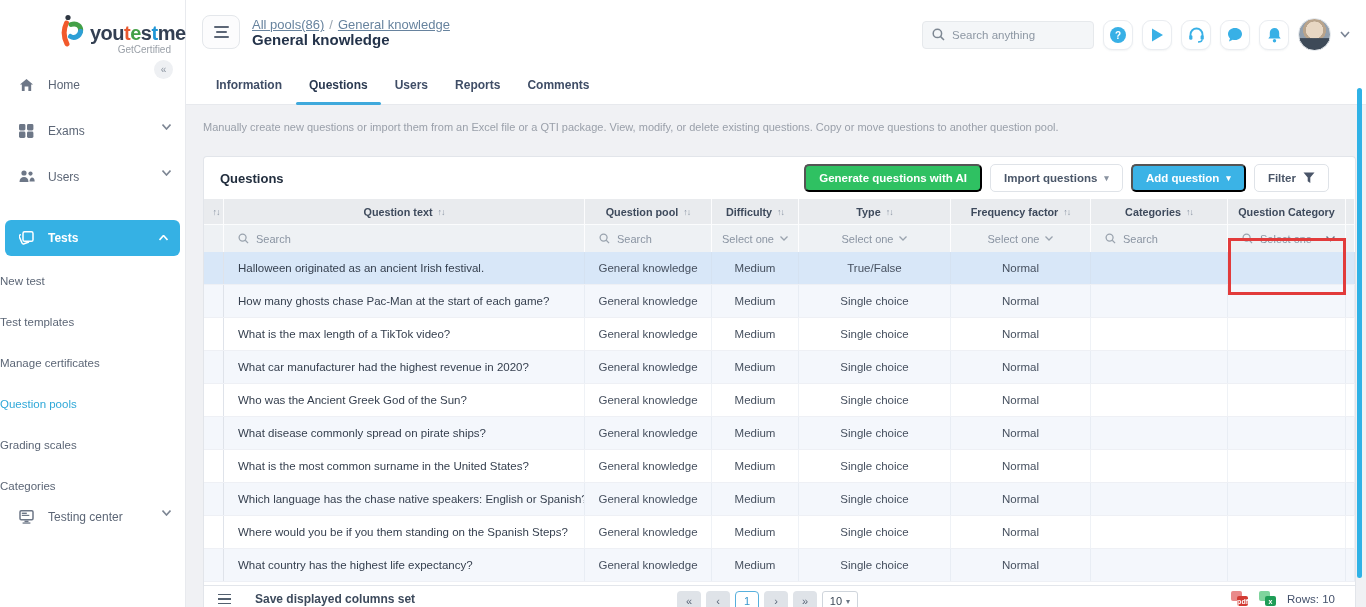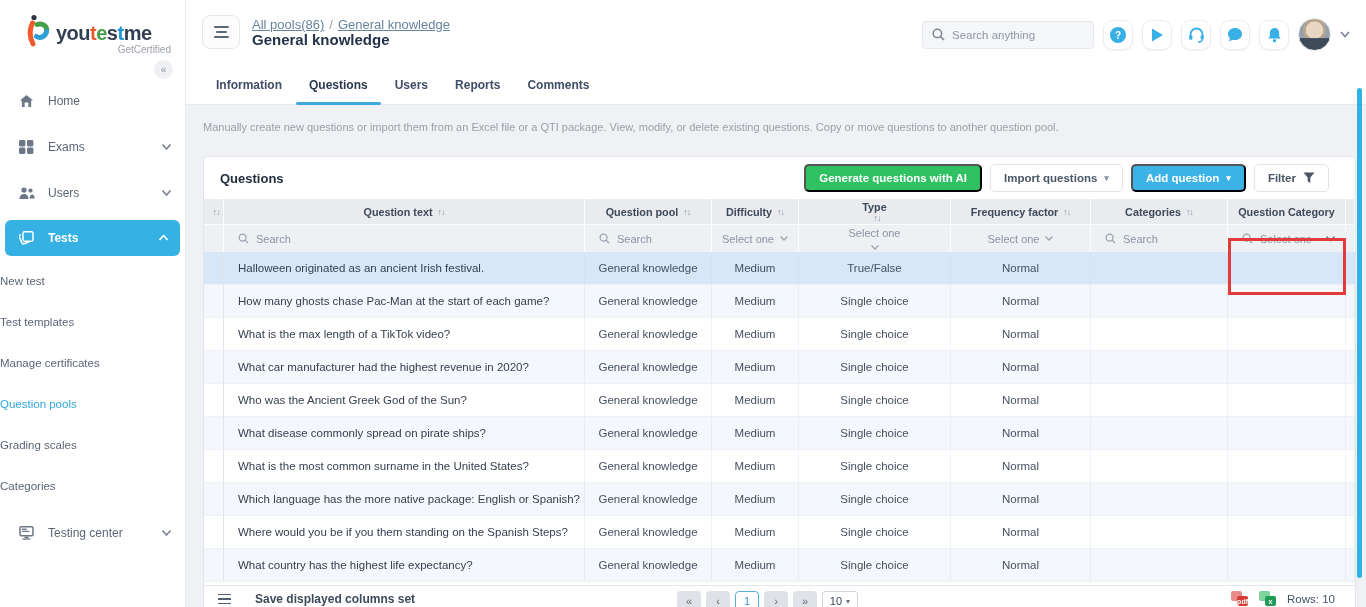--- a/index.html
+++ b/index.html
@@ -1,28 +1,28 @@
 <!DOCTYPE html>
 <html><head>
 <meta charset="utf-8">
 <style>
   * { margin:0; padding:0; box-sizing:border-box; }
   html,body { width:1366px; height:607px; overflow:hidden; }
   body { font-family:"Liberation Sans", sans-serif; background:#fff; position:relative; color:#3c4858; }
 
   
   .sidebar { position:absolute; left:0; top:0; width:186px; height:607px; background:#fff; border-right:1px solid #e8eaee; z-index:10; }
-  .logo { padding:14px 0 0 26px; height:58px; position:relative; }
+  .logo { padding:14px 0 0 26px; height:58px; position:relative;margin-left:34px; }
   .logo-row { display:flex; align-items:flex-start; gap:6px; }
   .logo-word { font-size:20px; font-weight:700; letter-spacing:-0.5px; line-height:30px; margin-top:4px; }
   .lw-dark { color:#333f52; } .lw-red { color:#e8582e; } .lw-green { color:#43a047; } .lw-blue { color:#2196d6; }
   .logo-sub { font-size:10px; color:#9aa0a8; text-align:right; margin:-6px 14px 0 0; }
   .collapse-btn { position:absolute; right:12px; top:60px; width:19px; height:19px; border-radius:50%; background:#eef0f3; color:#8b94a0; font-size:10px; display:flex; align-items:center; justify-content:center; cursor:pointer; }
   .nav { margin-top:20px; }
-  .nav-item { height:46px; display:flex; align-items:center; padding:0 14px 0 18px; font-size:12px; color:#5c6676; cursor:pointer; }
+  .nav-item { height:46px; display:flex; align-items:flex-start; padding:0 14px 0 18px; font-size:12px; color:#5c6676; cursor:pointer; }
   .nav-item .nico { width:17px; margin-right:13px; display:flex; justify-content:center; }
   .nav-item .chev { margin-left:auto; color:#7d8694; display:flex; }
   .nav-pill-wrap { height:44px; padding:4px 5px; }
   .nav-pill { height:36px; border-radius:6px; background:#35b1e4; color:#fff; display:flex; align-items:center; padding:0 12px 0 13px; font-size:12px; font-weight:700; cursor:pointer; }
   .nav-pill .nico { width:17px; margin-right:13px; display:flex; justify-content:center; }
   .nav-pill .chev { margin-left:auto; color:#fff; display:flex; }
   .nav-sub { height:41px; display:flex; align-items:center; font-size:11.5px; color:#5c6676; cursor:pointer; }
   .nav-sub.active { color:#2fa8d8; }
   .nav-item.tcenter { margin-top:4px; }
 
@@ -68,21 +68,21 @@
   .btn .dd { font-size:9px; line-height:1; }
   .btn-white .dd { color:#8a93a0; }
 
   
   .tbl { position:relative; }
   .trow { display:flex; }
   .hrow { height:25px; background:#e9ebee; align-items:center; font-size:10.8px; font-weight:700; color:#3e4a5c; }
   .frow { height:28px; background:#eef1f4; align-items:center; border-top:1px solid #fbfcfd; font-size:11px; color:#8a94a2; }
   .cell { display:flex; align-items:center; justify-content:center; height:100%; overflow:hidden; white-space:nowrap; }
   .hrow .cell, .frow .cell { border-right:1px solid rgba(255,255,255,.85); }
-  .c0{width:20px;} .c1{width:361px;} .c2{width:127px;} .c3{width:87px;} .c4{width:152px;flex-direction:column;} .c5{width:140px;} .c6{width:137px;} .c7{width:118px;} .cf{flex:1;}
+  .c0{width:20px;} .c1{width:361px;} .c2{width:127px;} .c3{width:87px;} .c4{width:152px;} .c5{width:140px;} .c6{width:137px;} .c7{width:118px;} .cf{flex:1;}
   .sortg { font-size:9px; color:#8d97a5; margin-left:5px; letter-spacing:-1px; }
   .fsearch { justify-content:flex-start; padding-left:14px; gap:7px; }
   .fsearch input { border:none; outline:none; background:transparent; font-size:11px; color:#5a6472; width:80%; font-family:"Liberation Sans", sans-serif; }
   .fsearch input::placeholder { color:#8a94a2; }
   .fsel { gap:6px; cursor:pointer; }
   .fsel .vchev { display:flex; color:#9aa3ae; }
   .f-qcat { justify-content:space-between; padding:0 10px 0 14px; }
   .f-qcat .mid { display:flex; align-items:center; gap:7px; }
 
   .drow { display:flex; height:33px; border-bottom:1px solid #eef0f5; background:#fff; font-size:11.5px; color:#46505f; cursor:pointer; }
@@ -518,21 +518,21 @@
     <div class="cell c2 c-pool">General knowledge</div>
     <div class="cell c3 c-diff">Medium</div>
     <div class="cell c4 c-type">Single choice</div>
     <div class="cell c5 c-freq">Normal</div>
     <div class="cell c6 c-cat"></div>
     <div class="cell c7 c-qcat"></div>
     <div class="cell cf"></div>
   </div>
             <div class="drow alt">
     <div class="cell c0 c-handle"></div>
-    <div class="cell c1 c-qtext">Which language has the more native package: English or Spanish?</div>
+    <div class="cell c1 c-qtext">Which language has the chase native speakers: English or Spanish?</div>
     <div class="cell c2 c-pool">General knowledge</div>
     <div class="cell c3 c-diff">Medium</div>
     <div class="cell c4 c-type">Single choice</div>
     <div class="cell c5 c-freq">Normal</div>
     <div class="cell c6 c-cat"></div>
     <div class="cell c7 c-qcat"></div>
     <div class="cell cf"></div>
   </div>
             <div class="drow">
     <div class="cell c0 c-handle"></div>

